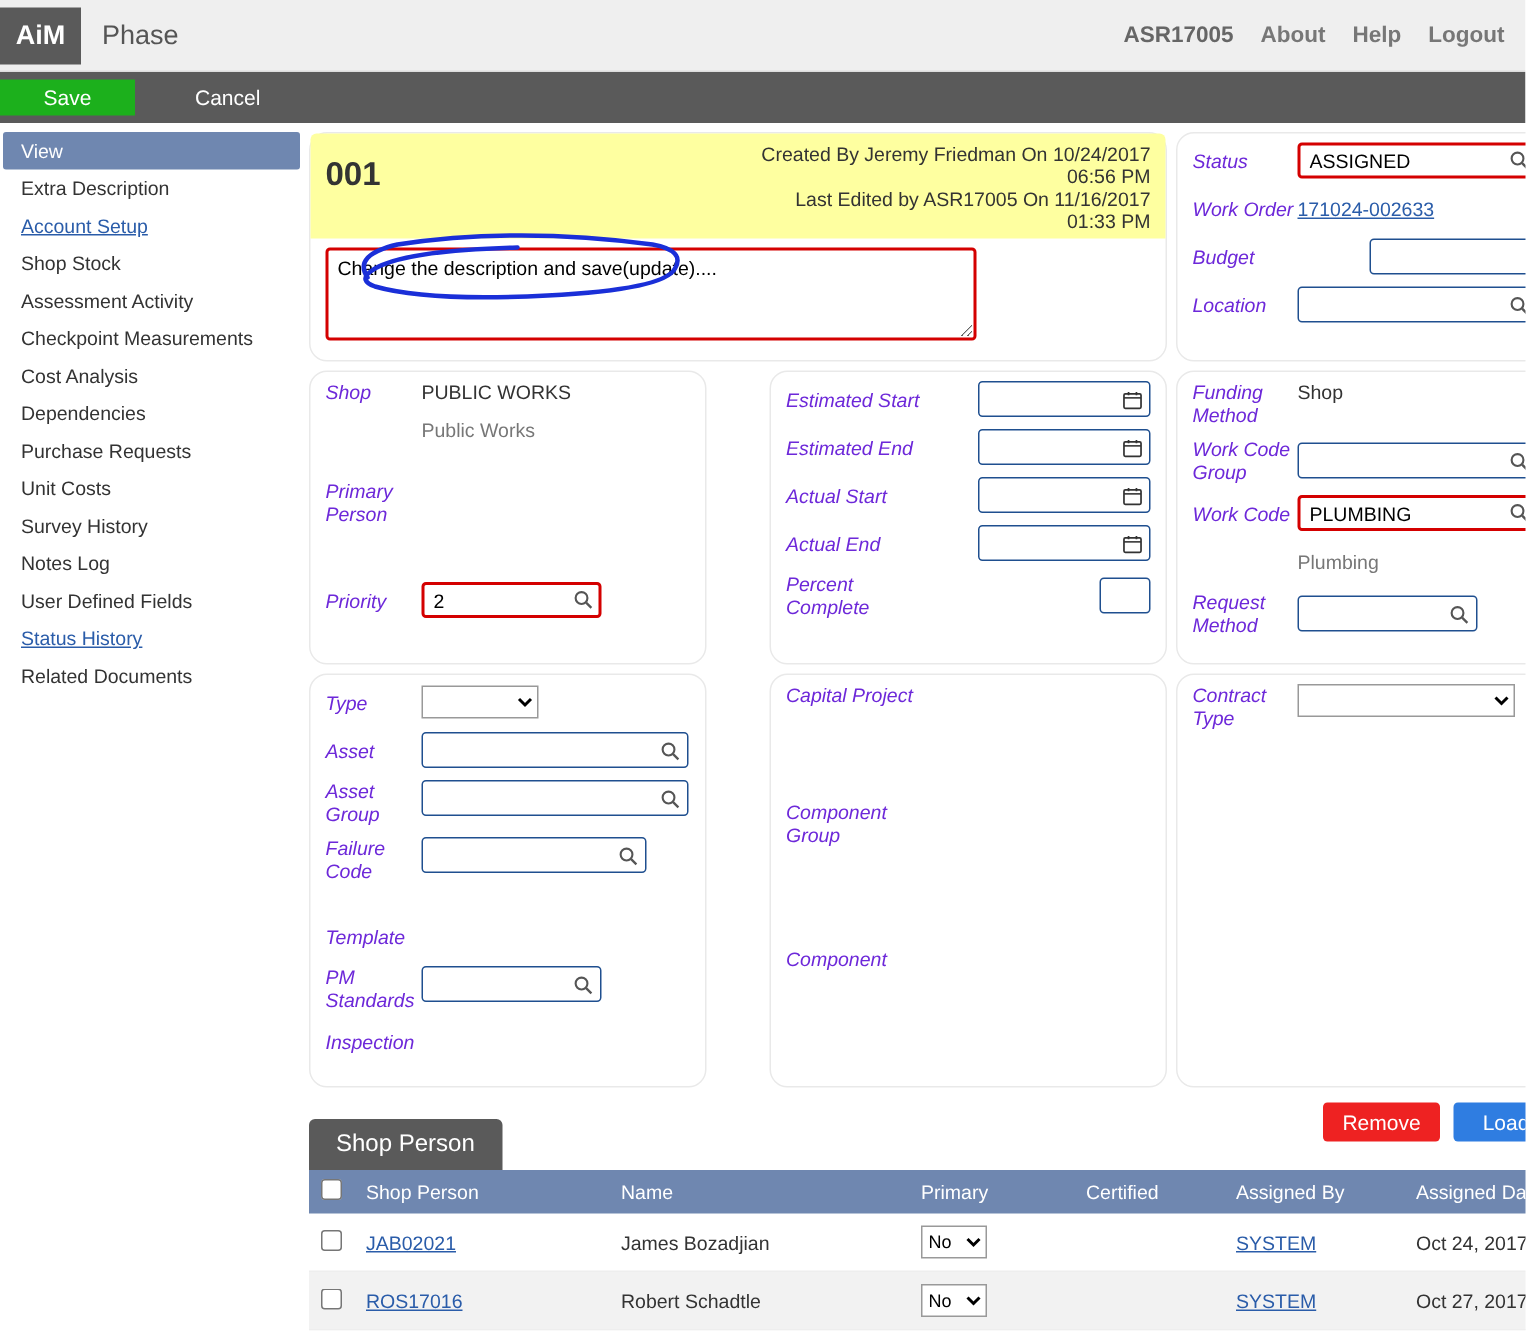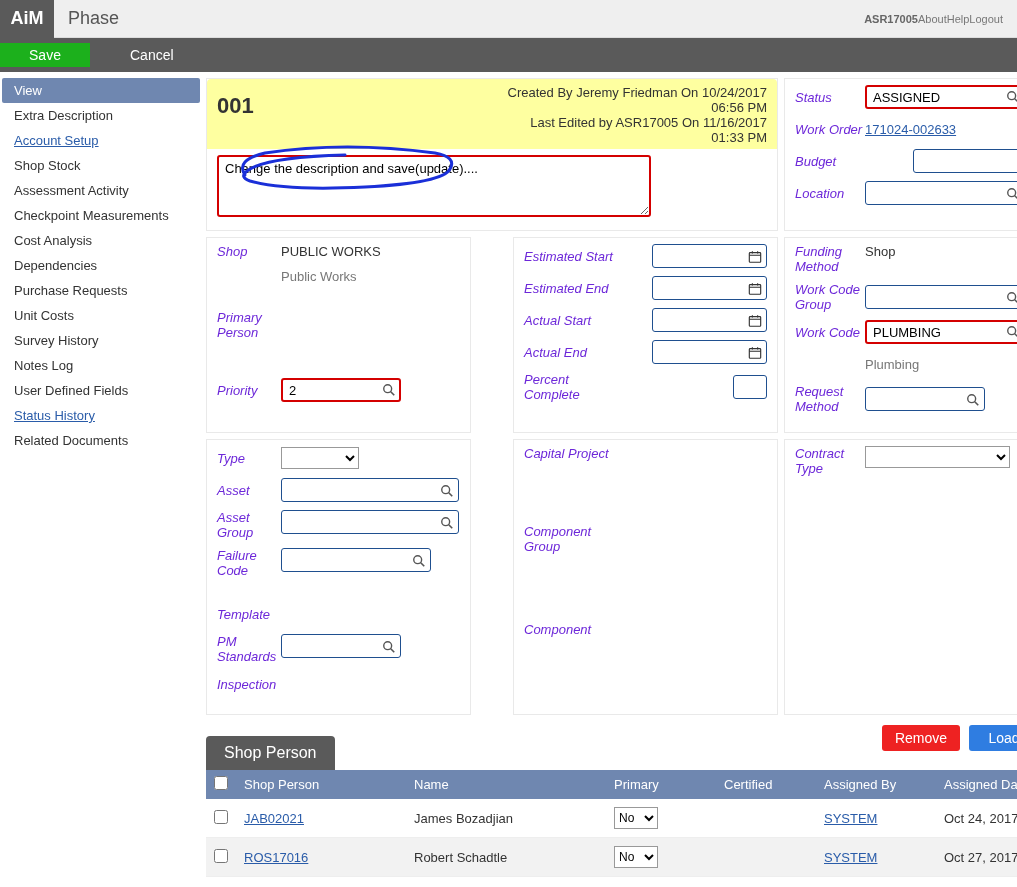--- a/index.html
+++ b/index.html
@@ -1,40 +1,40 @@
 <!DOCTYPE html>
 <html><head>
 <meta charset="utf-8">
 <style>
   * { box-sizing: border-box; margin: 0; padding: 0; }
   body { font-family: "Segoe UI", Arial, sans-serif; font-size: 13px; color: #333; background: #fff; width: 1017px; }
   a { color: #2a5ca9; text-decoration: underline; cursor: pointer; }
   
-  .topbar { display: flex; align-items: center; height: 38px; background: #efefef; border-bottom: 1px solid #ddd; }
+  .topbar { display: flex; align-items: center; height: 48px; background: #efefef; border-bottom: 1px solid #ddd; }
   .logo { background: #5a5a5a; color: #fff; font-weight: 600; font-size: 18px; height: 38px; width: 54px; display: flex; align-items: center; justify-content: center; }
   .logo .m { color: #fff; }
   .app-title { margin-left: 14px; font-size: 18px; color: #555; flex: 1; }
-  .top-links { margin-right: 14px; display: flex; color: #777; font-size: 11px; }
-  .top-links span { cursor: pointer; }
+  .top-links { margin-right: 14px; display: flex; gap: 18px; color: #777; font-size: 15px; }
+  .top-links span { cursor: pointer; font-weight: bold; }
   .top-links .user { font-weight: 600; color: #666; }
   
   .actionbar { background: #5a5a5a; height: 34px; display: flex; align-items: center; gap: 40px; }
   .btn-save { background: #1cb01c; color: #fff; border: none; width: 90px; height: 24px; font-size: 14px; cursor: pointer; }
   .btn-cancel { color: #fff; font-size: 14px; cursor: pointer; }
   
   .layout { display: flex; padding: 6px 8px 0 2px; gap: 6px; }
   
   .sidebar { width: 198px; flex-shrink: 0; }
   .side-item { padding: 5px 12px; color: #333; cursor: pointer; }
   .side-item.header { background: #6f87b0; color: #fff; font-weight: 400; border-radius: 2px; }
   .side-item.link { color: #2a5ca9; text-decoration: underline; }
   
   .main { flex: 1; display: flex; flex-direction: column; gap: 6px; }
   
-  .panel { background: #fff; border: 1px solid #e9e9e9; border-radius: 0; padding: 6px 10px 10px 10px; }
+  .panel { background: #fff; border: 1px solid #e9e9e9; border-radius: 12px; padding: 6px 10px 10px 10px; }
   
   .row1 { display: flex; gap: 6px; }
   .header-panel { flex: 1; }
   .right-col { width: 255px; flex-shrink: 0; }
   
   .yellow-head { background: #feffa0; margin: -6px -10px 6px -10px; padding: 6px 10px 4px 10px; border-radius: 4px 4px 0 0; display: flex; }
   .phase-num { font-size: 22px; font-weight: 600; color: #333; flex: 1; padding-top: 8px; }
   .audit { text-align: right; font-size: 13px; color: #333; }
   
   .desc-wrap { position: relative; }

